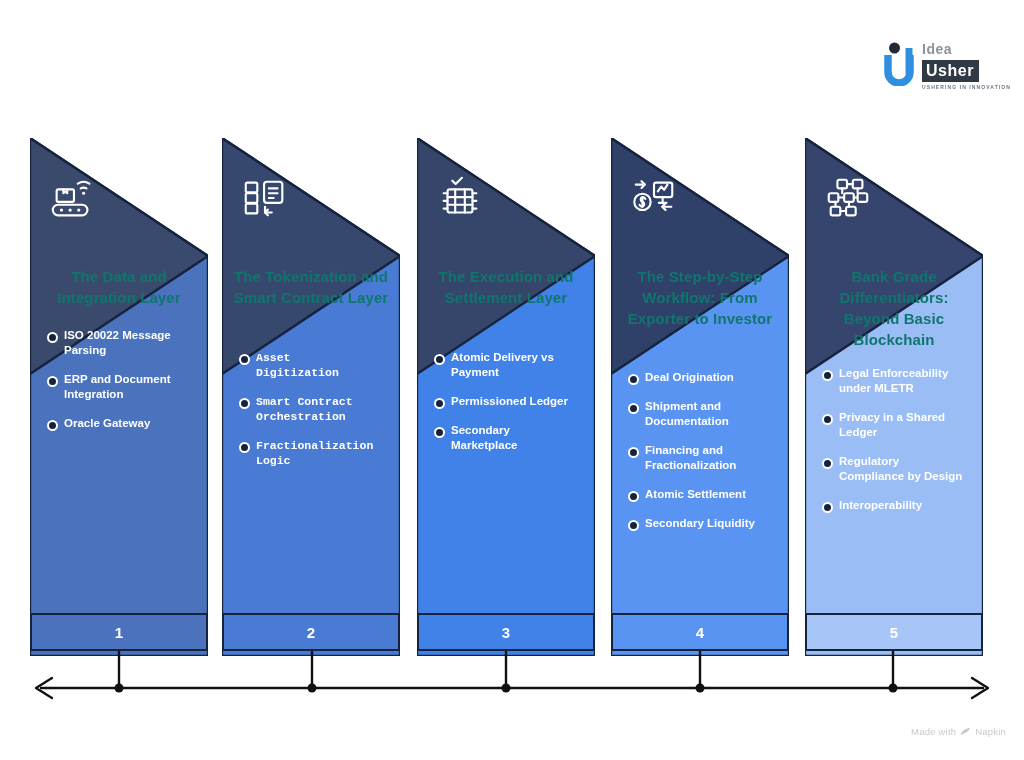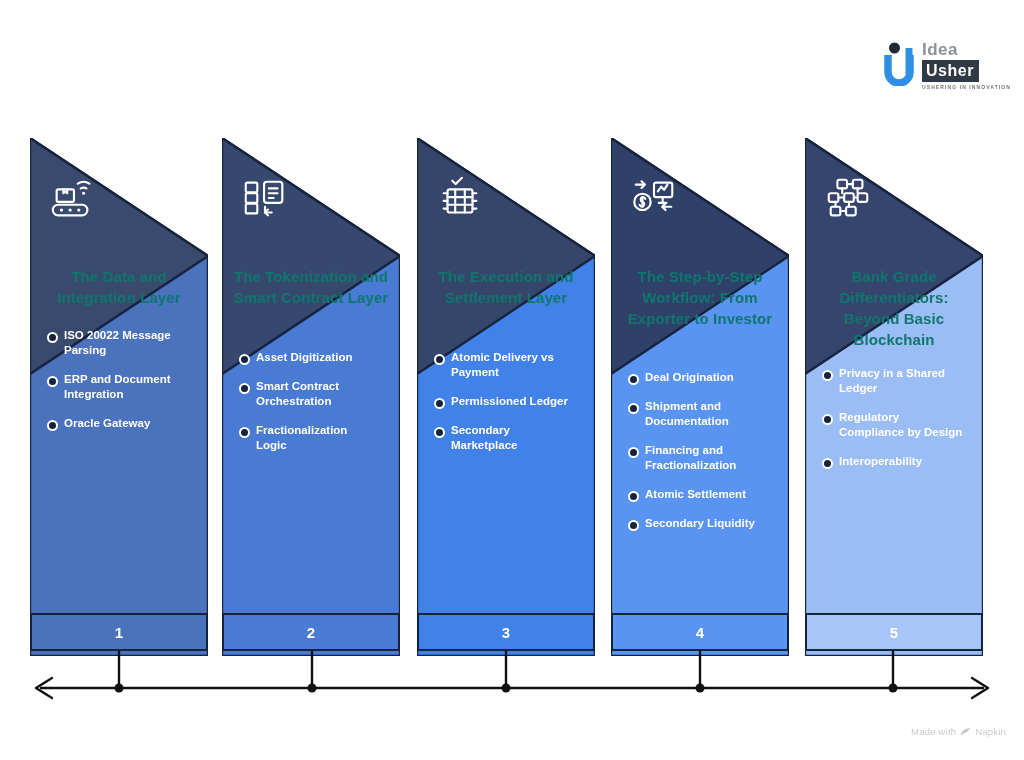--- a/index.html
+++ b/index.html
@@ -34,21 +34,21 @@
     width: 34px;
     height: 44px;
   }
   #logo-text-block {
     position: absolute;
     left: 38px;
     top: 0px;
     width: 92px;
   }
   .logo-idea {
-    font-size: 17px;
+    font-size: 14px;
     font-weight: bold;
     color: #8d9199;
     letter-spacing: 0.5px;
     line-height: 19px;
     font-family: "Liberation Sans", sans-serif;
   }
   .logo-usher-wrap {
     background: #2f3a44;
     display: inline-block;
     padding: 1px 5px 2px 4px;
@@ -224,21 +224,21 @@
     <svg viewBox="0 0 52 52" fill="none" stroke="#ffffff" stroke-width="2.2" stroke-linecap="round" stroke-linejoin="round">
       <rect x="6" y="9" width="12" height="10" rx="1.6"></rect>
       <rect x="6" y="20" width="12" height="10" rx="1.6"></rect>
       <rect x="6" y="31" width="12" height="10" rx="1.6"></rect>
       <rect x="25" y="8" width="19" height="22" rx="3"></rect>
       <path d="M30 15 h9 M30 20 h9 M30 25 h5"></path>
       <path d="M33 40 h-7 v-6"></path>
       <path d="M29 37 l-3 3 3 3"></path>
     </svg></div>
           <div class="col-title" style="top: 128px;">The Tokenization and Smart Contract Layer</div>
-          <ul class="col-bullets" style="top: 212px;">
+          <ul class="col-bullets" style="top: 212px; font-family: Liberation Mono, monospace;">
             <li>Asset Digitization</li>
             <li>Smart Contract Orchestration</li>
             <li>Fractionalization Logic</li>
           </ul>
         </div>
       </div>
       <div class="column" style="left: 417px; width: 178px; height: 518px;">
         <svg class="col-shape" width="178" height="518" viewBox="0 0 178 518">
           <path d="M0 0 L178 118 L178 518 L0 518 Z" fill="#4182e8" stroke="#15233e" stroke-width="2.4" stroke-linejoin="round"></path>
           <path d="M0 0 L178 118 L0 236 Z" fill="#36456a" stroke="#15233e" stroke-width="2.4" stroke-linejoin="round"></path>
@@ -303,20 +303,21 @@
       <rect x="36" y="20" width="10" height="9" rx="2"></rect>
       <rect x="8" y="34" width="10" height="9" rx="2"></rect>
       <rect x="24" y="34" width="10" height="9" rx="2"></rect>
       <path d="M25 10.5 h6"></path>
       <path d="M16 24.5 h6 M32 24.5 h4"></path>
       <path d="M18 38.5 h6"></path>
       <path d="M20 15 v5 M36 15 v5 M13 29 v5 M27 29 v5"></path>
     </svg></div>
           <div class="col-title" style="top: 128px;">Bank Grade Differentiators: Beyond Basic Blockchain</div>
           <ul class="col-bullets" style="top: 228px;">
+            <li>Legal Enforceability under MLETR</li>
             <li>Privacy in a Shared Ledger</li>
             <li>Regulatory Compliance by Design</li>
             <li>Interoperability</li>
           </ul>
         </div>
       </div>
     </div>
 
   <svg id="timeline" viewBox="0 0 1024 60">
     <g>

